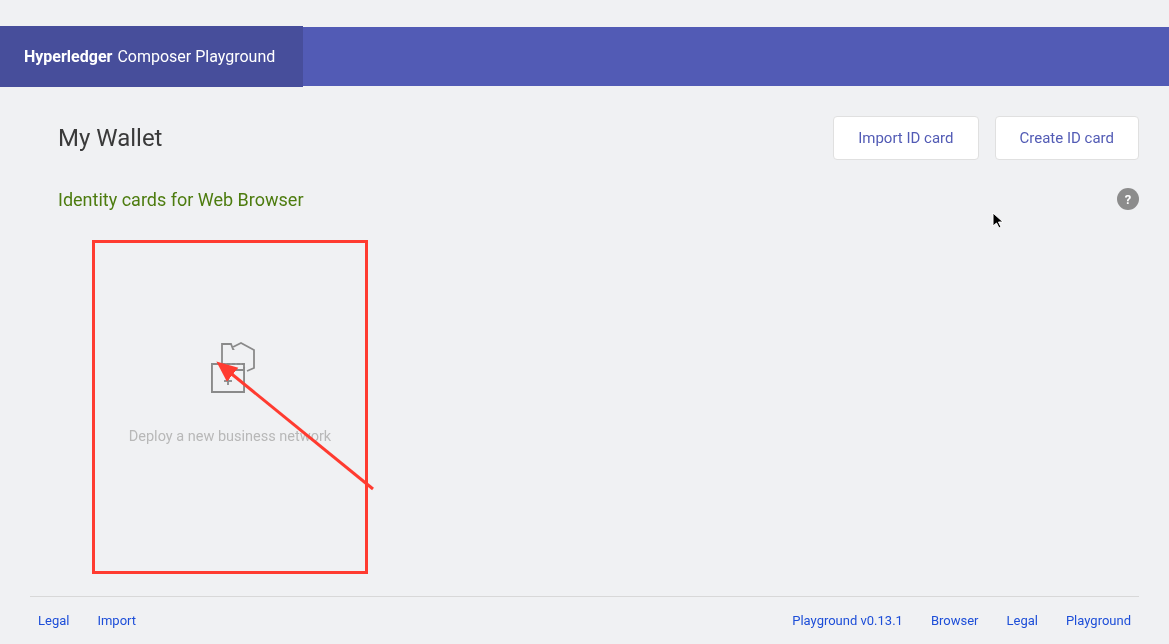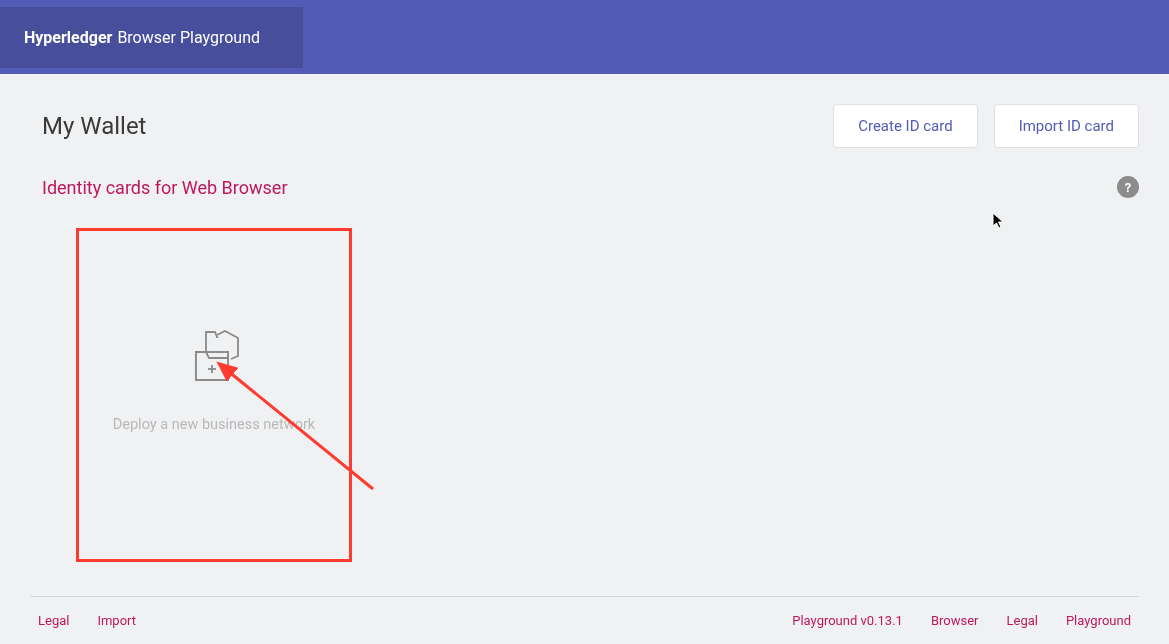--- a/index.html
+++ b/index.html
@@ -10,43 +10,45 @@
     body {
       font-family: -apple-system, BlinkMacSystemFont, "Segoe UI", Roboto, "Helvetica Neue", Arial, sans-serif;
       background: #f0f1f3;
       width: 1169px;
       height: 644px;
       overflow: hidden;
       position: relative;
     }
     .header {
       background: #525bb5;
-      height: 74px;
-      display: flex;
-      align-items: center;
+      height: 59px;
+      display: flex;
+      align-items: center;
+      margin-top: 27px;
     }
     .header-brand {
       background: #474e9b;
       height: 61px;
       padding: 0 24px;
       display: flex;
       align-items: center;
       color: #fff;
       font-size: 16px;
       width: 303px;
     }
     .header-brand-bold {
       font-weight: 700;
       margin-right: 5px;
     }
     .header-brand-rest {
       font-weight: 400;
     }
     .main {
       padding: 30px 30px 0 42px;
+      margin-left: 16px;
     }
     .title-row {
       display: flex;
       justify-content: space-between;
       align-items: center;
       margin-bottom: 28px;
     }
     .page-title {
       font-size: 24px;
       color: #3a3a3a;
@@ -67,21 +69,21 @@
       font-family: inherit;
     }
     .subtitle-row {
       display: flex;
       justify-content: space-between;
       align-items: center;
       margin-bottom: 30px;
     }
     .subtitle {
       font-size: 18px;
-      color: #be185d;
+      color: #4d7c0f;
       font-weight: 400;
     }
     .help-row {
       display: flex;
       align-items: center;
       gap: 10px;
     }
     .help-icon {
       width: 22px;
       height: 22px;
@@ -130,21 +132,21 @@
       bottom: 0;
       left: 0;
       right: 0;
       border-top: 1px solid #d8d8d8;
       margin: 0 30px;
       padding: 16px 8px;
       display: flex;
       justify-content: space-between;
       align-items: center;
       font-size: 13px;
-      color: #be185d;
+      color: #1d4ed8;
     }
     .footer-left {
       display: flex;
       gap: 28px;
     }
     .footer-right {
       display: flex;
       gap: 28px;
       margin-left: 20px;
     }
@@ -157,30 +159,30 @@
       left: 992px;
       pointer-events: none;
     }
   </style>
 </head>
 <body>
 
 <div class="header">
   <div class="header-brand">
     <span class="header-brand-bold">Hyperledger</span>
-    <span class="header-brand-rest">Browser Playground</span>
+    <span class="header-brand-rest">Composer Playground</span>
   </div>
 </div>
 
 <div class="main">
   <div class="title-row">
     <h1 class="page-title">My Wallet</h1>
     <div class="buttons-row">
+      <button class="btn">Import ID card</button>
       <button class="btn">Create ID card</button>
-      <button class="btn">Import ID card</button>
     </div>
   </div>
 
   <div class="subtitle-row">
     <div class="subtitle">Identity cards for Web Browser</div>
     <div class="help-row">
       <div class="help-icon">?</div>
     </div>
   </div>
 

